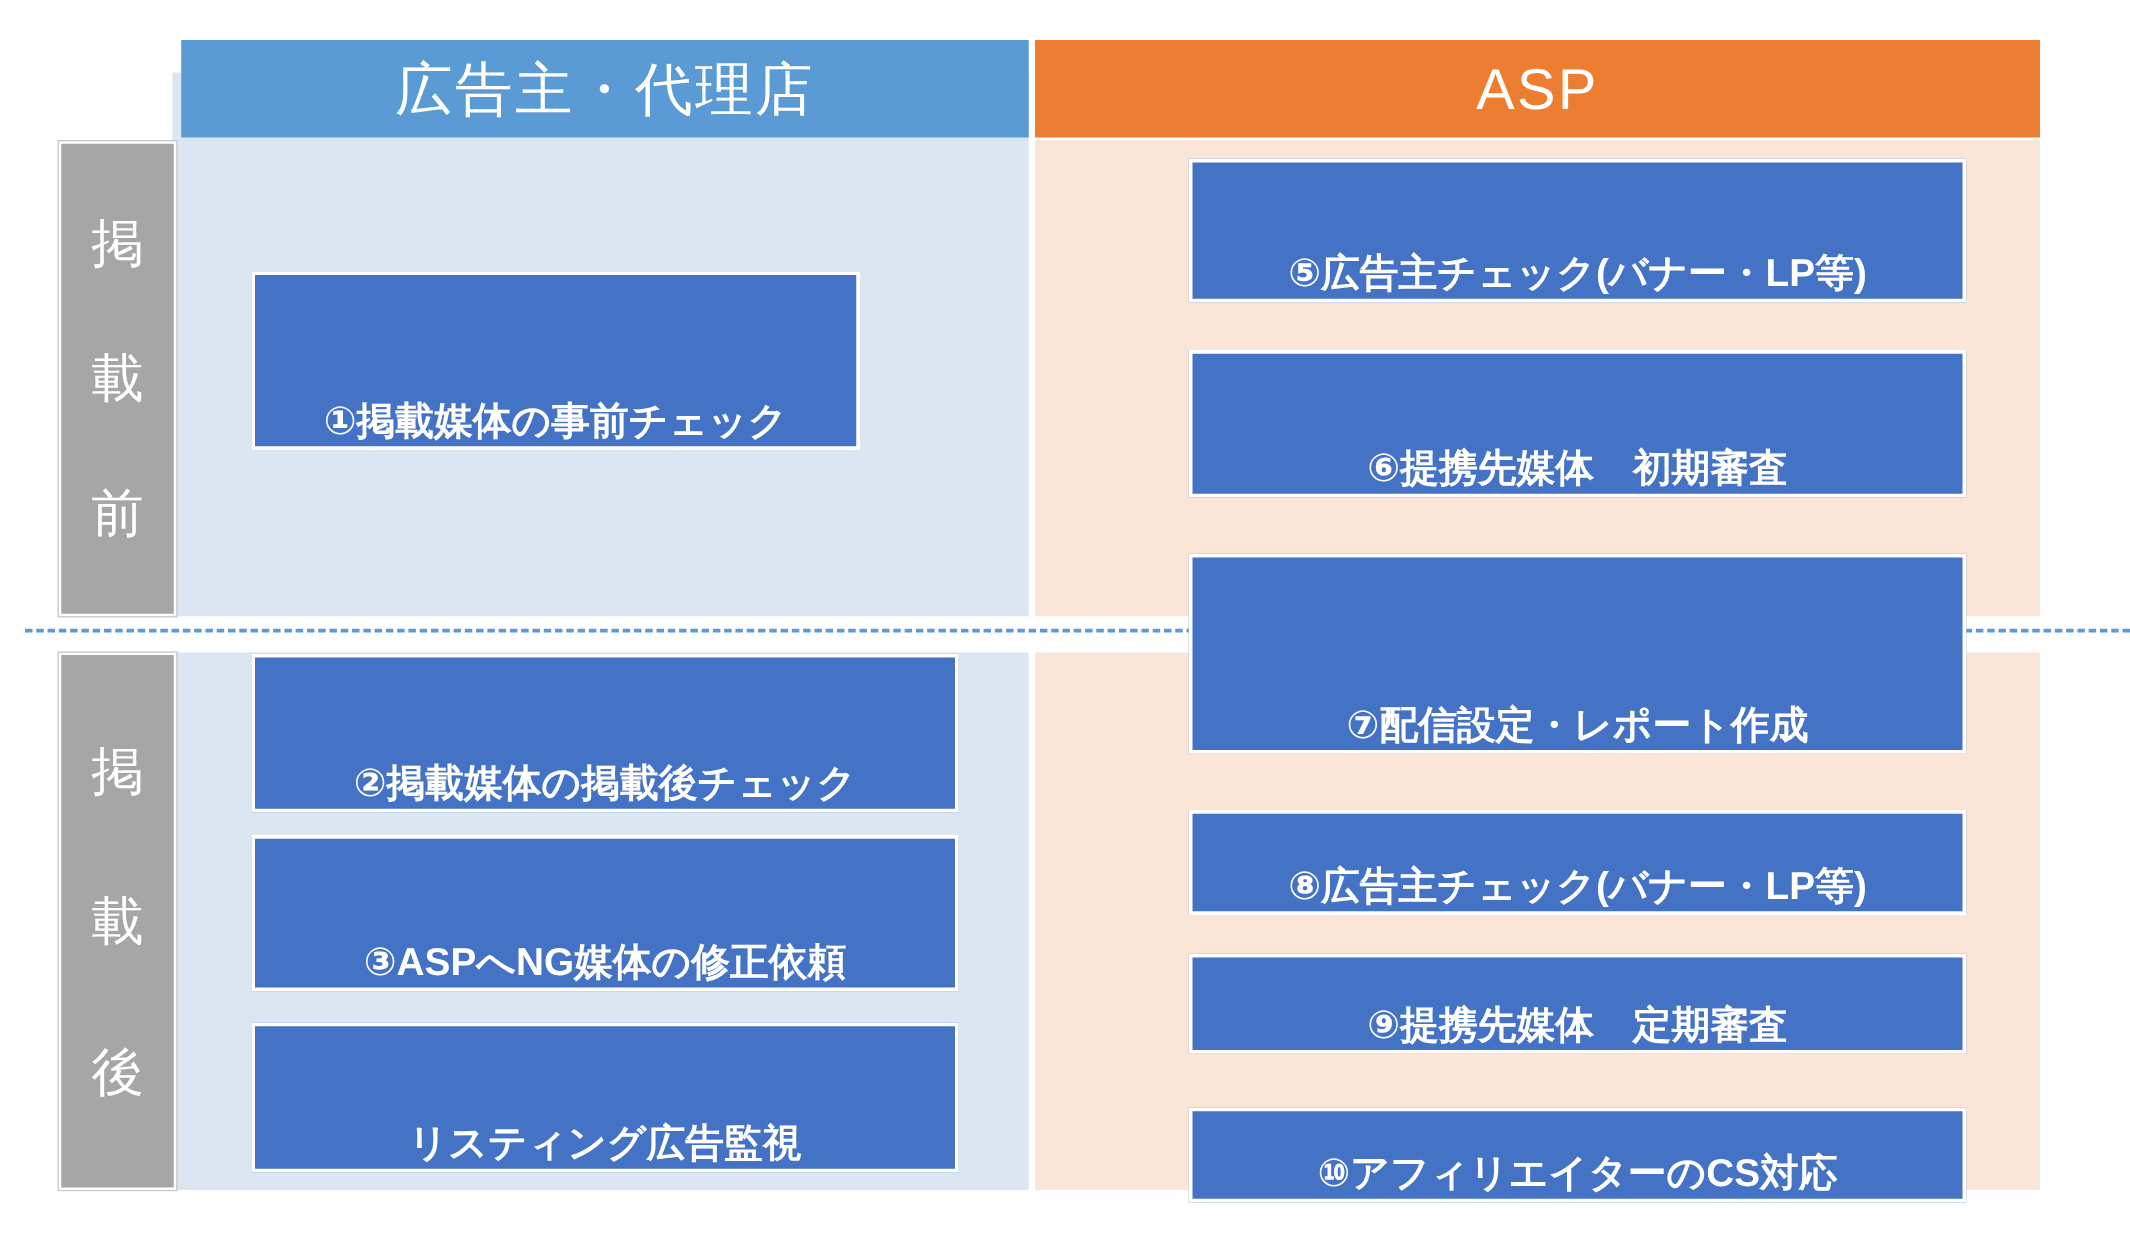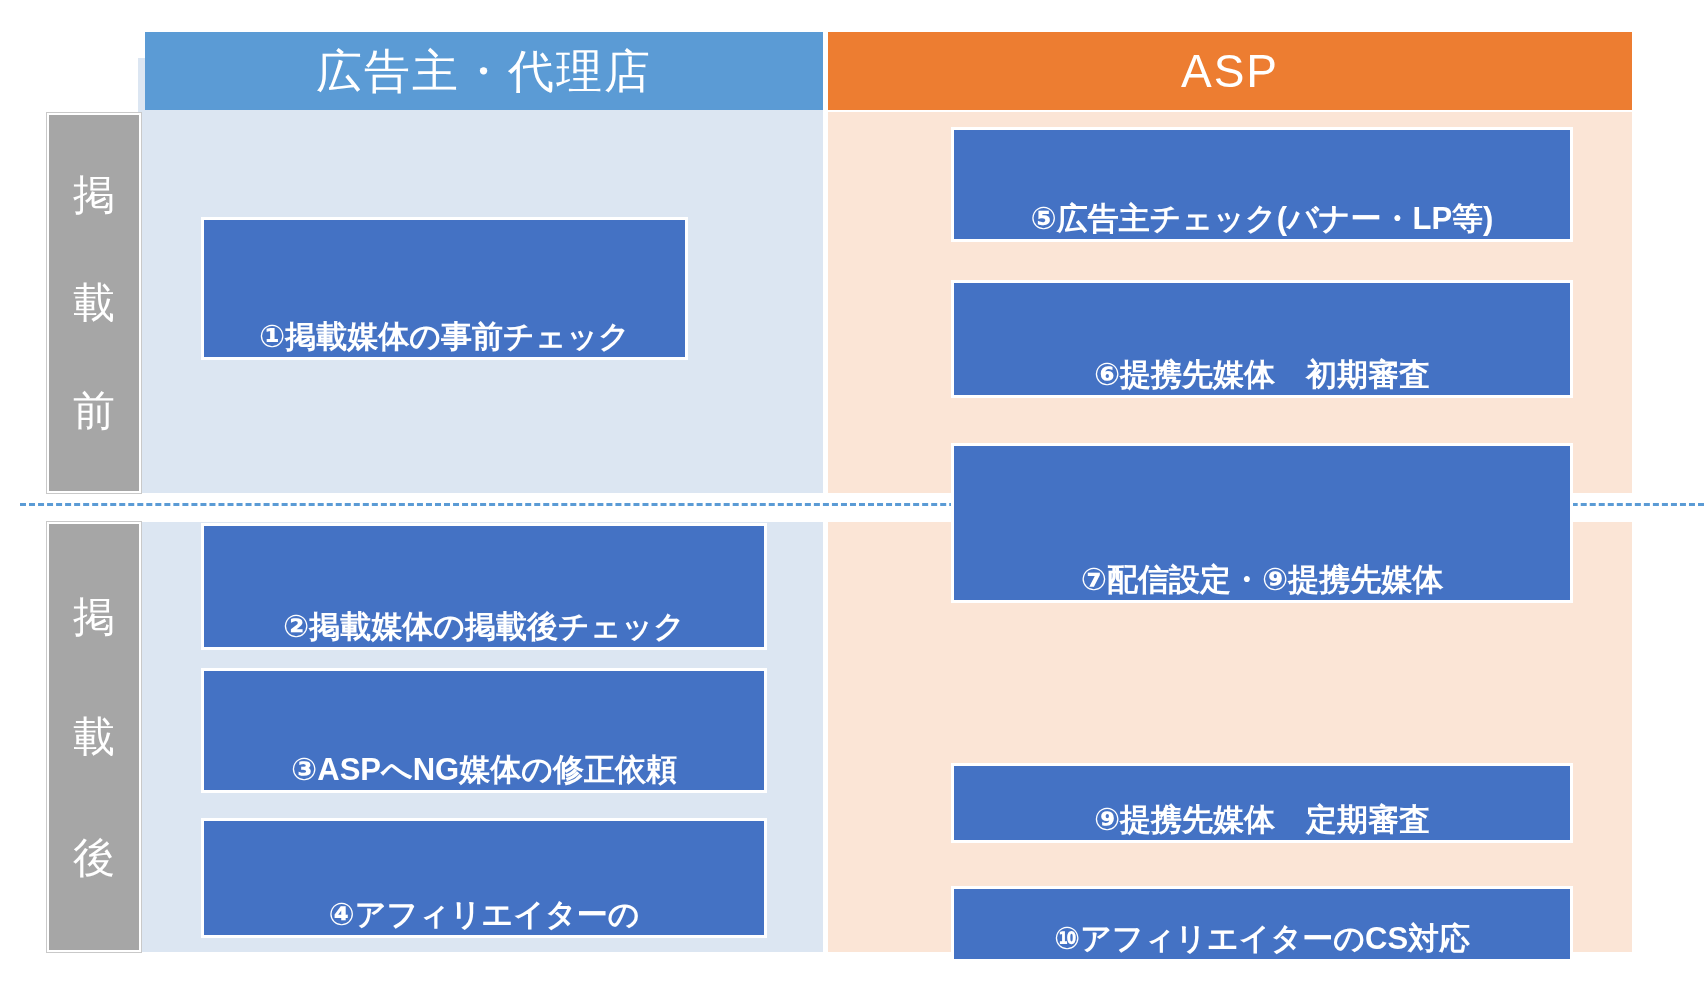--- a/index.html
+++ b/index.html
@@ -123,31 +123,34 @@
   <div class="step s1">
     <span>①掲載媒体の事前チェック</span>
   </div>
   <div class="step s2">
     <span>②掲載媒体の掲載後チェック</span>
   </div>
   <div class="step s3">
     <span>③ASPへNG媒体の修正依頼</span>
   </div>
   <div class="step s4">
-    <span>④アフィリエイターの</span>
+    <span>リスティング広告監視</span>
   </div>
 
   <div class="step s5">
     <span>⑤広告主チェック(バナー・LP等)</span>
   </div>
   <div class="step s6">
     <span>⑥提携先媒体　初期審査</span>
   </div>
   <div class="step s7">
-    <span>⑦配信設定・⑨提携先媒体</span>
+    <span>⑦配信設定・レポート作成</span>
+  </div>
+  <div class="step s8">
+    <span>⑧広告主チェック(バナー・LP等)</span>
   </div>
   <div class="step s9">
     <span>⑨提携先媒体　定期審査</span>
   </div>
   <div class="step s10">
     <span>⑩アフィリエイターのCS対応</span>
   </div>
 
 </div>
 

